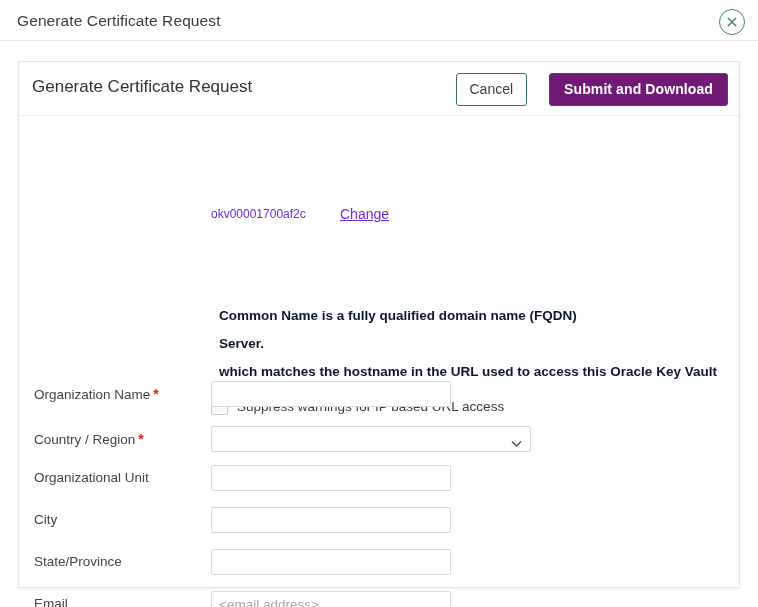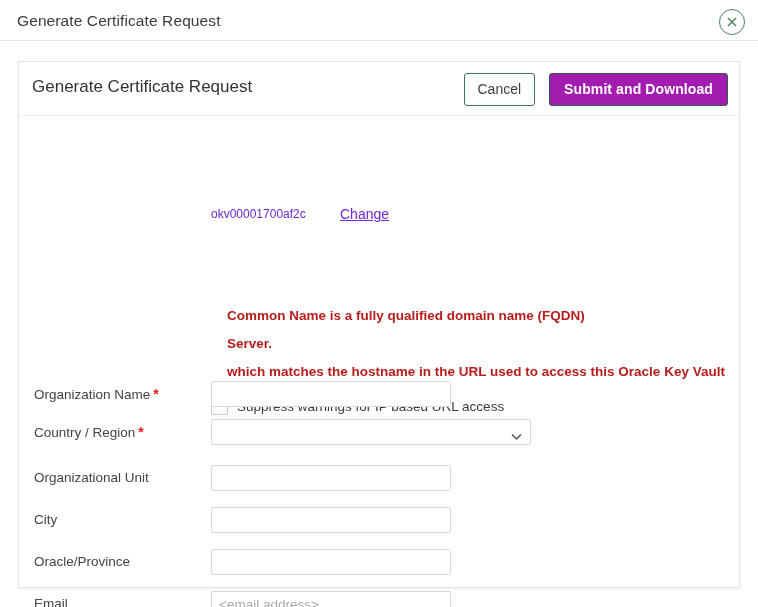--- a/index.html
+++ b/index.html
@@ -74,21 +74,21 @@
     top: 15px;
     font-size: 17px;
     color: #333333;
     white-space: nowrap;
   }
   .card-actions {
     position: absolute;
     right: 11px;
     top: 11px;
     display: flex;
-    gap: 8px;
+    gap: 16px;
     align-items: center;
   }
   .btn-cancel {
     min-width: 64px;
     height: 33px;
     padding: 0 13px;
     background: #ffffff;
     border: 1px solid #3d7355;
     border-radius: 3px;
     color: #3d3d3d;
@@ -96,21 +96,21 @@
     font-family: "Liberation Sans", sans-serif;
     cursor: pointer;
     line-height: 31px;
     box-sizing: border-box;
     margin-right: 6px;
   }
   .btn-submit {
     min-width: 152px;
     height: 33px;
     padding: 0 14px;
-    background: #a21caf;
+    background: #701a75;
     border: 1px solid #2a6141;
     border-radius: 3px;
     color: #ffffff;
     font-size: 14px;
     font-weight: bold;
     font-family: "Liberation Sans", sans-serif;
     cursor: pointer;
     line-height: 31px;
     box-sizing: border-box;
     letter-spacing: 0.1px;
@@ -158,26 +158,26 @@
     left: 321px;
     font-size: 14px;
     color: #6d28d9;
     text-decoration: underline;
     cursor: pointer;
     line-height: 28px;
   }
 
   .note {
     position: absolute;
-    left: 208px;
+    left: 200px;
     top: 186px;
     width: 500px;
     font-size: 13.5px;
     font-weight: bold;
-    color: #b91c1c;
+    color: #0f172a;
     line-height: 28px;
   }
   .note div { white-space: nowrap; }
 
   .checkbox-row {
     position: absolute;
     left: 192px;
     top: 282px;
     display: flex;
     align-items: center;
@@ -286,21 +286,21 @@
       <div class="checkbox-label">Suppress warnings for IP based URL access</div>
     </div>
 
     <div class="form-row" style="top:264px;">
       <div class="field-label">
         <span>Organization Name</span><span class="req">*</span>
       </div>
       <input class="text-input" style="top: 1px;" type="text" placeholder="">
     </div>
 
-    <div class="form-row" style="top:302px;">
+    <div class="form-row" style="top:309px;">
       <div class="field-label">
         <span>Country / Region</span><span class="req">*</span>
       </div>
       <div class="select-wrap" style="top:1px;">
         <select class="select-input">
           <option></option>
         </select>
         <span class="select-chevron">
           <svg width="11" height="8" viewBox="0 0 11 8">
             <polyline points="1,1.5 5.5,6 10,1.5" fill="none" stroke="#555555" stroke-width="1.5"></polyline>
@@ -313,21 +313,21 @@
       <div class="field-label">Organizational Unit</div>
       <input class="text-input" style="top: 1px;" type="text" placeholder="">
     </div>
 
     <div class="form-row" style="top:390px;">
       <div class="field-label">City</div>
       <input class="text-input" style="top: 1px;" type="text" placeholder="">
     </div>
 
     <div class="form-row" style="top:432px;">
-      <div class="field-label">Oracle/Province</div>
+      <div class="field-label">State/Province</div>
       <input class="text-input" style="top: 1px;" type="text" placeholder="">
     </div>
 
     <div class="form-row" style="top:474px;">
       <div class="field-label">Email</div>
       <input class="text-input" style="top: 1px;" type="text" placeholder="&lt;email address&gt;">
     </div>
 
   </div>
 </div>

